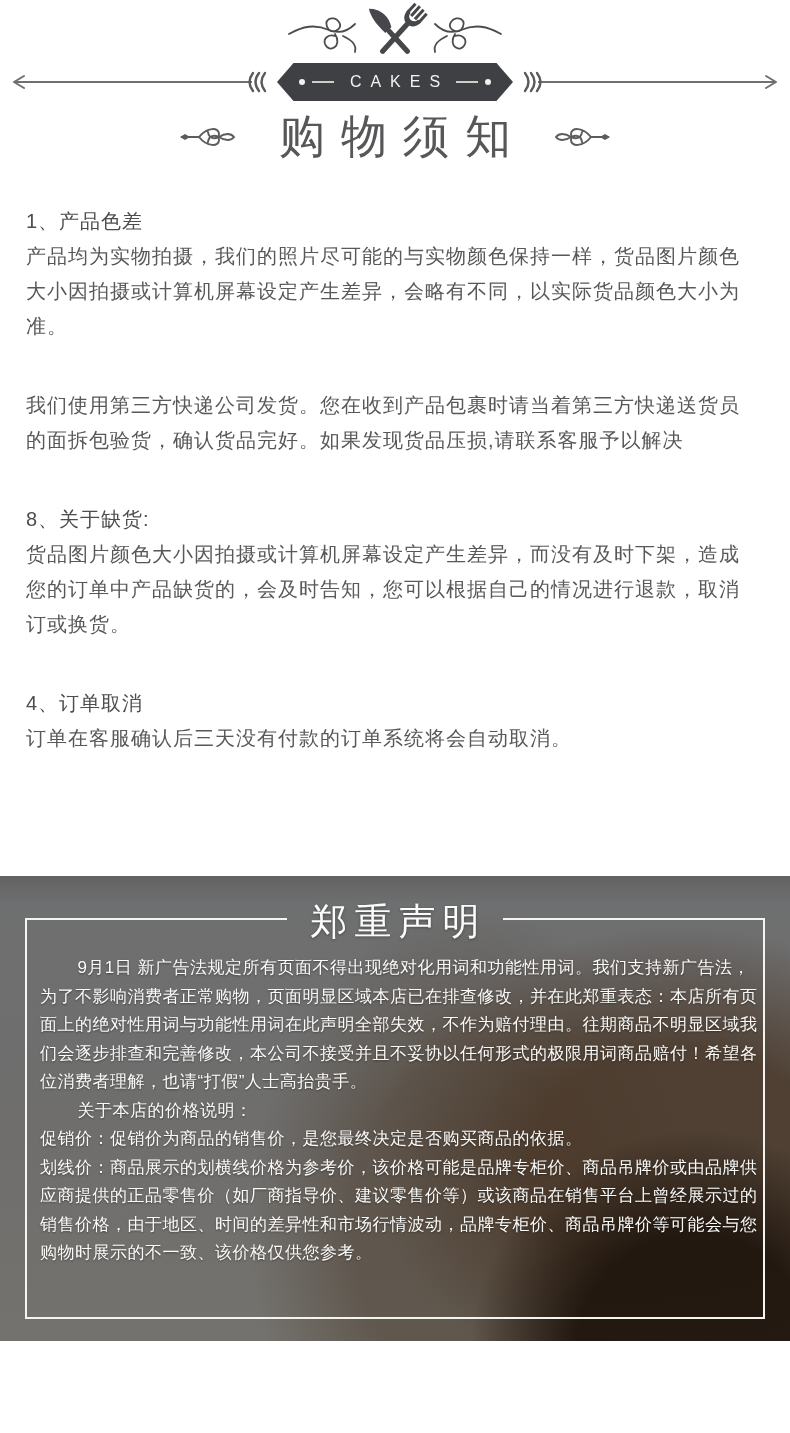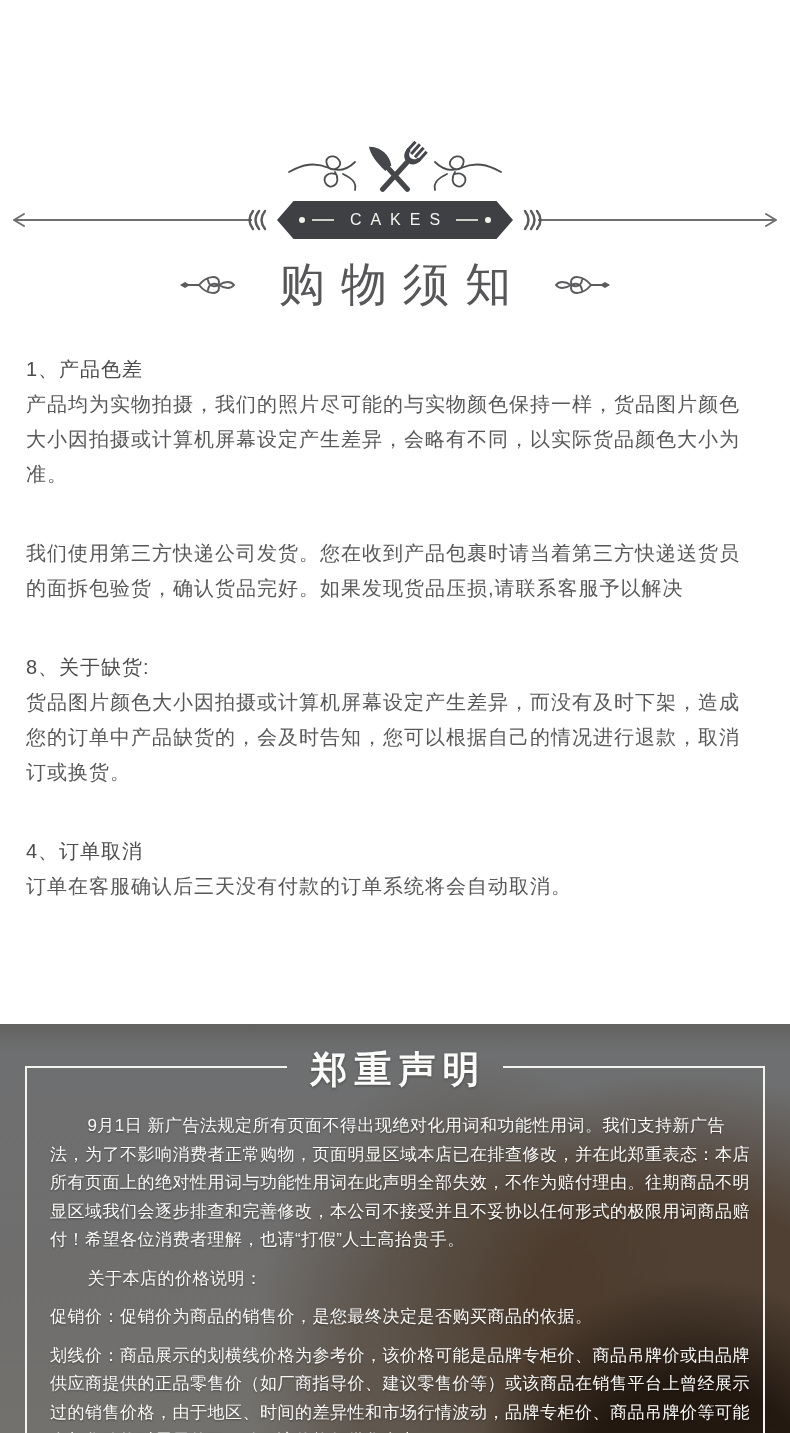--- a/index.html
+++ b/index.html
@@ -6,21 +6,21 @@
   html, body { background: #ffffff; }
   body {
     width: 790px;
     font-family: "Liberation Sans", sans-serif;
     color: #565656;
     margin: 0 auto;
   }
   .page { width: 790px; min-height: 1433px; background: #fff; overflow: hidden; }
 
   
-  .header { padding-top: 138px; text-align: center; }
+  .header { text-align: center; }
   .cutlery-wrap { height: 64px; display: flex; justify-content: center; }
 
   .ribbon-row {
     margin-top: -2px;
     display: flex;
     align-items: center;
     height: 40px;
   }
   .arrow-svg { flex: 0 0 auto; display: block; }
   .ribbon {
@@ -34,21 +34,21 @@
   }
   .ribbon .dot { width: 6px; height: 6px; border-radius: 50%; background: #f2f1ed; flex: 0 0 auto; }
   .ribbon .bar { height: 2px; background: #cfcec9; flex: 1 1 auto; }
   .ribbon .label {
     color: #f5f4f0; font-size: 16px; letter-spacing: 9px;
     padding-left: 9px; white-space: nowrap; font-family: "Liberation Sans", sans-serif;
   }
 
   
   .notice-title-row {
-    margin-top: 14px;
+    margin-top: 4px;
     display: flex; align-items: center; justify-content: center; gap: 26px;
   }
   .notice-title {
     font-family: "DejaVu Serif", "Liberation Serif", serif;
     font-size: 46px; color: #57575a; letter-spacing: 16px;
     text-indent: 16px; font-weight: 500;
   }
   .flourish { display: block; }
   .flourish.right { transform: scaleX(-1); }
 
@@ -80,31 +80,31 @@
     border-left: 2px solid #f3f3f0;
     border-right: 2px solid #f3f3f0;
     border-bottom: 2px solid #f3f3f0;
   }
   .decl-topline { position: absolute; top: 42px; height: 2px; background: #f3f3f0; }
   .decl-topline.left  { left: 25px;  width: 262px; }
   .decl-topline.right { right: 25px; width: 262px; }
   .decl-title {
     position: absolute; top: 21px; left: 0; right: 0;
     text-align: center;
-    color: #fbfbfa; font-size: 37px; font-weight: bold; letter-spacing: 7px;
+    color: #fbfbfa; font-size: 37px; font-weight: normal; letter-spacing: 7px;
     text-indent: 7px;
     text-shadow: 0 1px 3px rgba(0,0,0,0.35);
   }
   .decl-content {
     position: absolute; left: 40px; right: 30px; top: 78px;
     color: #fbfbfa; font-size: 17px; line-height: 28.5px; letter-spacing: 0.5px;
     text-shadow: 0 1px 2px rgba(0,0,0,0.4);
     text-align: left;
   }
-  .decl-content p { margin: 10px; }
+  .decl-content p { margin: 0; }
   .decl-content p.indent { text-indent: 2.2em; }
 </style>
 </head>
 <body>
 
 <div class="page">
 
   <div class="header">
 
     <div class="cutlery-wrap">

